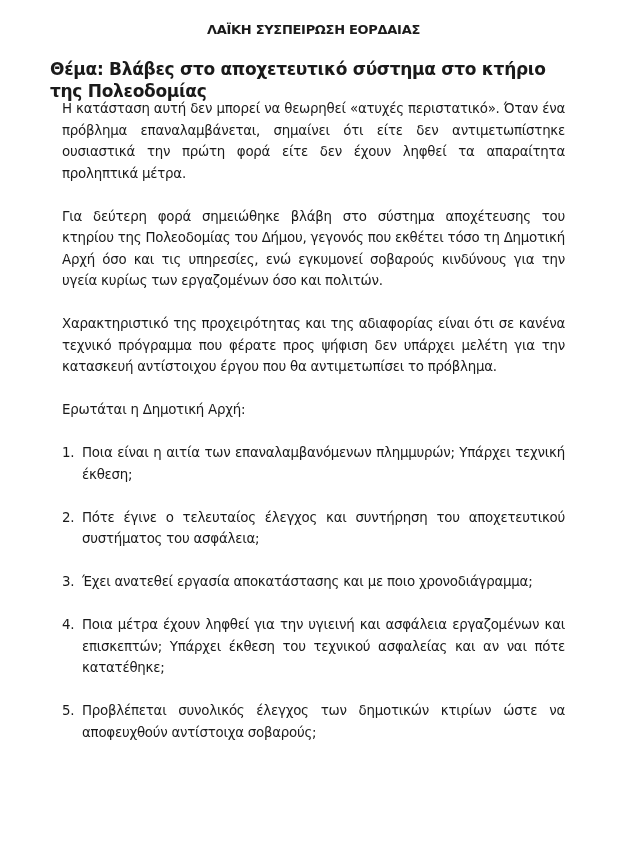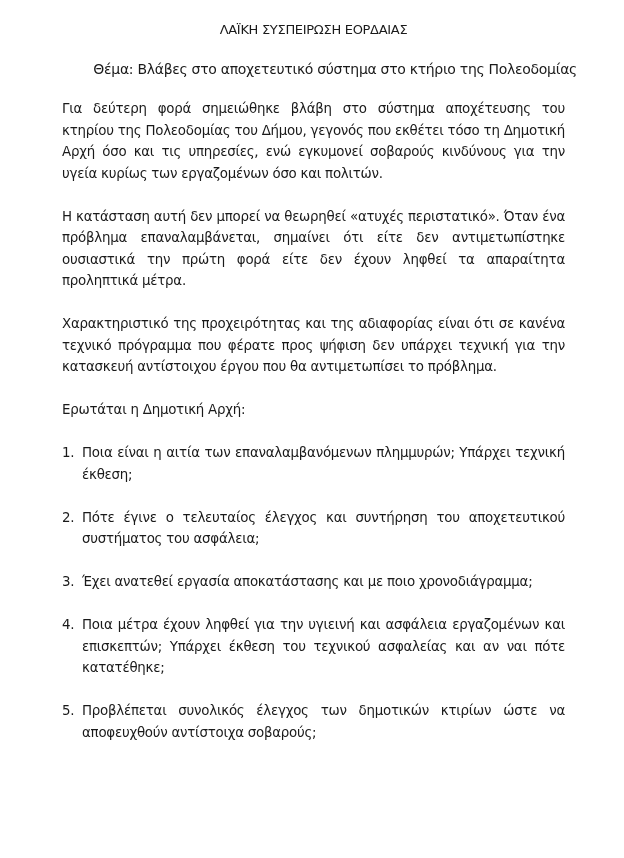--- a/index.html
+++ b/index.html
@@ -1,37 +1,37 @@
 <!DOCTYPE html>
 <html><head>
 <meta charset="utf-8">
 <style>
   html, body { margin: 0; padding: 0; background: #ffffff; }
   body { width: 624px; height: 858px; overflow: hidden; position: relative;
          font-family: "DejaVu Sans", "Liberation Sans", sans-serif; color: #1a1a1a; }
   .page { position: absolute; left: 62px; top: 0; width: 503px; font-size: 13.4px; line-height: 21.5px; letter-spacing: -0.25px; }
-  .title { text-align: center; font-weight: normal; font-size: 13px; position: absolute; top: 19px; left: 0; width: 100%; letter-spacing: -0.3px; }
-  .subject { text-align: right; font-weight: normal; font-size: 14px; position: absolute; top: 59px; left: -12px; width: 527px; letter-spacing: -0.3px; }
+  .title { text-align: center; font-weight: bold; font-size: 13px; position: absolute; top: 19px; left: 0; width: 100%; letter-spacing: -0.3px; }
+  .subject { text-align: left; font-weight: bold; font-size: 17px; position: absolute; top: 59px; left: -12px; width: 527px; letter-spacing: -0.3px; }
   .body { position: absolute; top: 98px; left: 0; width: 503px; }
   p { margin: 0 0 21.5px 0; text-align: justify; }
   ol { margin: 0; padding: 0; list-style: none; }
   ol li { position: relative; padding-left: 20px; margin: 0 0 21.5px 0; text-align: justify; }
   ol li .num { position: absolute; left: 0; top: 0; }
 </style>
 </head>
 <body>
 
 <div class="page">
   <div class="title">ΛΑΪΚΗ ΣΥΣΠΕΙΡΩΣΗ ΕΟΡΔΑΙΑΣ</div>
   <div class="subject">Θέμα: Βλάβες στο αποχετευτικό σύστημα στο κτήριο της Πολεοδομίας</div>
 
   <div class="body">
+    <p>Η κατάσταση αυτή δεν μπορεί να θεωρηθεί «ατυχές περιστατικό». Όταν ένα πρόβλημα επαναλαμβάνεται, σημαίνει ότι είτε δεν αντιμετωπίστηκε ουσιαστικά την πρώτη φορά είτε δεν έχουν ληφθεί τα απαραίτητα προληπτικά μέτρα.</p>
     <p>Για δεύτερη φορά σημειώθηκε βλάβη στο σύστημα αποχέτευσης του κτηρίου της Πολεοδομίας του Δήμου, γεγονός που εκθέτει τόσο τη Δημοτική Αρχή όσο και τις υπηρεσίες, ενώ εγκυμονεί σοβαρούς κινδύνους για την υγεία κυρίως των εργαζομένων όσο και πολιτών.</p>
-    <p>Η κατάσταση αυτή δεν μπορεί να θεωρηθεί «ατυχές περιστατικό». Όταν ένα πρόβλημα επαναλαμβάνεται, σημαίνει ότι είτε δεν αντιμετωπίστηκε ουσιαστικά την πρώτη φορά είτε δεν έχουν ληφθεί τα απαραίτητα προληπτικά μέτρα.</p>
-    <p>Χαρακτηριστικό της προχειρότητας και της αδιαφορίας είναι ότι σε κανένα τεχνικό πρόγραμμα που φέρατε προς ψήφιση δεν υπάρχει τεχνική για την κατασκευή αντίστοιχου έργου που θα αντιμετωπίσει το πρόβλημα.</p>
+    <p>Χαρακτηριστικό της προχειρότητας και της αδιαφορίας είναι ότι σε κανένα τεχνικό πρόγραμμα που φέρατε προς ψήφιση δεν υπάρχει μελέτη για την κατασκευή αντίστοιχου έργου που θα αντιμετωπίσει το πρόβλημα.</p>
     <p>Ερωτάται η Δημοτική Αρχή:</p>
 
     <ol>
       <li>
         <span class="num">1.</span>
         <span>Ποια είναι η αιτία των επαναλαμβανόμενων πλημμυρών; Υπάρχει τεχνική έκθεση;</span>
       </li>
       <li>
         <span class="num">2.</span>
         <span>Πότε έγινε ο τελευταίος έλεγχος και συντήρηση του αποχετευτικού συστήματος του ασφάλεια;</span>

